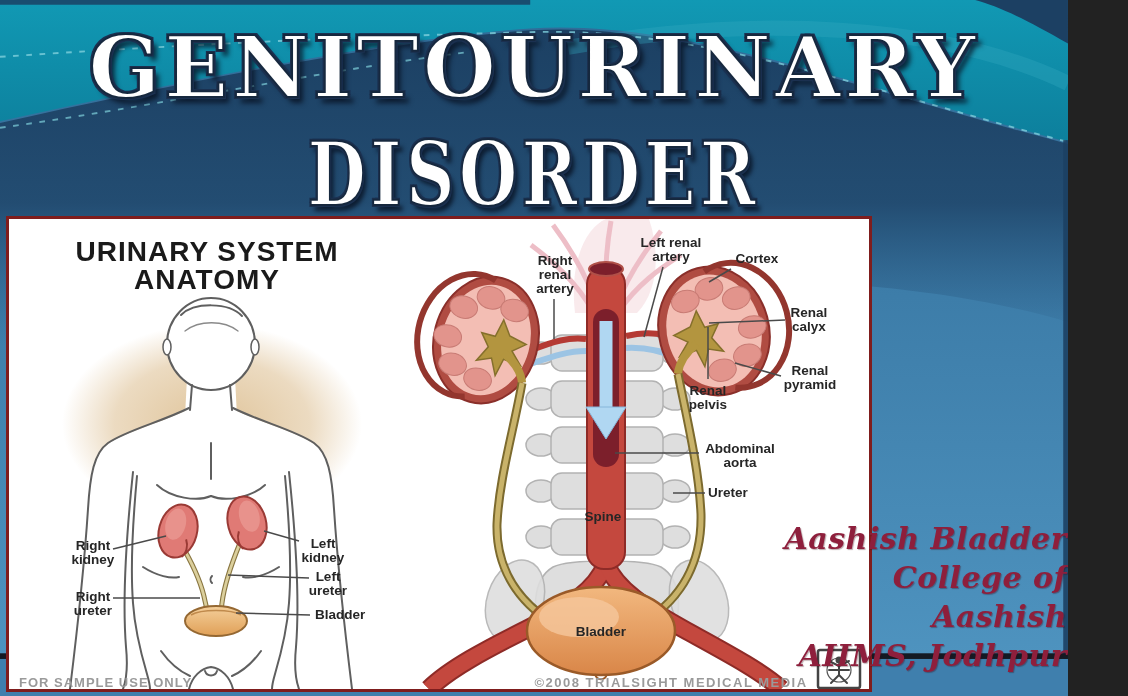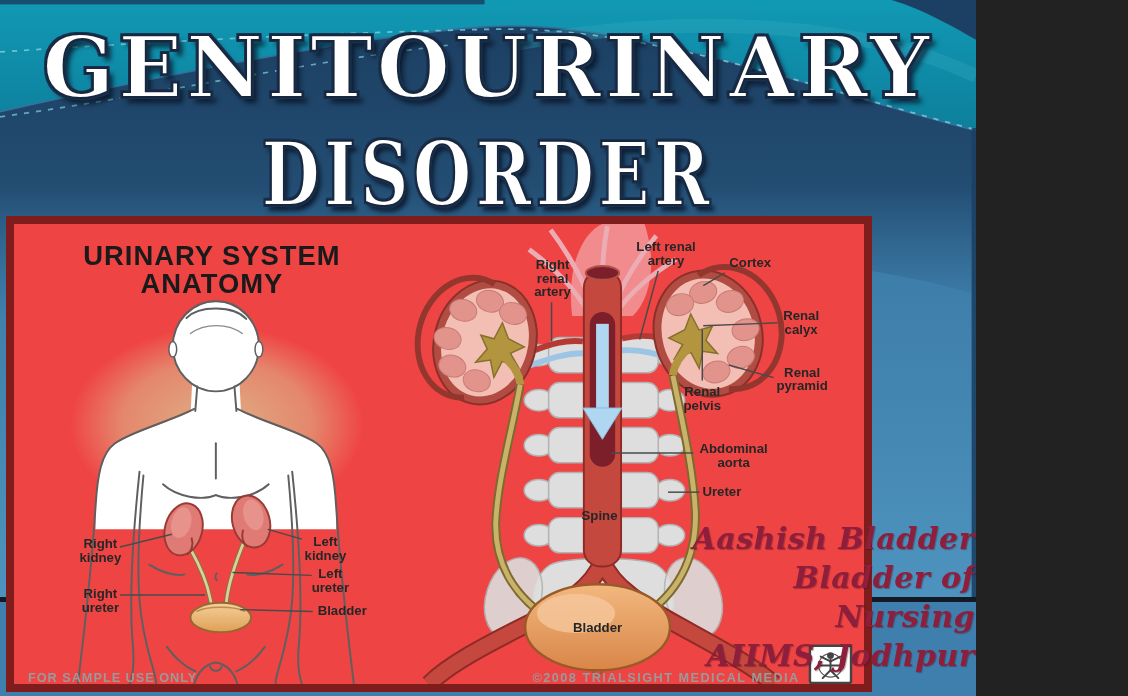--- a/index.html
+++ b/index.html
@@ -1,26 +1,26 @@
 <!DOCTYPE html>
 <html><head>
 <meta charset="utf-8">
 <style>
   html,body{margin:0;padding:0;background:#222;}
-  .slide{position:relative;width:976px;height:696px;overflow:hidden;
+  .slide{position:relative;width:1068px;height:696px;overflow:hidden;
     font-family:"Liberation Sans",sans-serif;background:#3f7fad;}
   .bg{position:absolute;inset:0;}
   .title-line{position:absolute;left:0;width:100%;text-align:center;color:#fff;
     font-family:"DejaVu Serif",serif;font-weight:700;line-height:1;
     -webkit-text-stroke:2px #16283e;
     text-shadow:-2px -2px 0 #1b3050,2px -2px 0 #1b3050,-2px 2px 0 #1b3050,2px 2px 0 #1b3050,5px 6px 5px rgba(8,18,34,.8);}
   .title-1{top:26px;font-size:84px;letter-spacing:4px;}
   .title-2{top:130px;font-size:88px;letter-spacing:6px;transform:scaleX(.76);transform-origin:50% 50%;}
-  .panel{position:absolute;left:6px;top:216px;width:866px;height:476px;background:#ef4444;
-    border:8px solid #7f1d1d;box-sizing:border-box;}
+  .panel{position:absolute;left:6px;top:216px;width:866px;height:476px;background:#ffffff;
+    border:3px solid #7f1d1d;box-sizing:border-box;}
   .panel svg{display:block;width:100%;height:100%;}
   .author{position:absolute;right:1px;top:519px;width:300px;text-align:right;
     font-family:"DejaVu Serif",serif;font-style:italic;font-weight:700;
     color:#8e1f3c;font-size:30px;line-height:39px;letter-spacing:.5px;
     text-shadow:1px 1px 1px rgba(60,10,20,.35);}
   .fig-label{font-family:"Liberation Sans",sans-serif;font-weight:700;font-size:13.5px;fill:#262626;}
   .fig-title{font-family:"Liberation Sans",sans-serif;font-weight:700;font-size:28px;fill:#1a1a1a;letter-spacing:1px;}
   .fig-muted{font-family:"Liberation Sans",sans-serif;font-weight:700;font-size:13px;fill:#9a9a9a;letter-spacing:1px;}
   .leader{stroke:#4a4a4a;stroke-width:1.5;fill:none;}
   .outline{stroke:#5f5f5f;stroke-width:2;fill:none;stroke-linecap:round;}
@@ -296,17 +296,17 @@
             <line x1="0" y1="6" x2="-8" y2="14"></line>
               <line x1="0" y1="6" x2="8" y2="14"></line>
           </g>
         </g>
       </g>
     </svg>
   </div>
 
   <div class="author">
     <div>Aashish Bladder</div>
-    <div>Bladder of Nursing</div>
+    <div>College of Aashish</div>
     <div>AIIMS, Jodhpur</div>
   </div>
 
 </div>
 
 </body></html>

